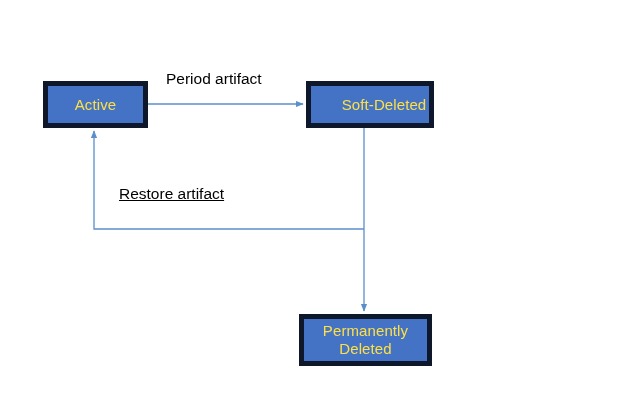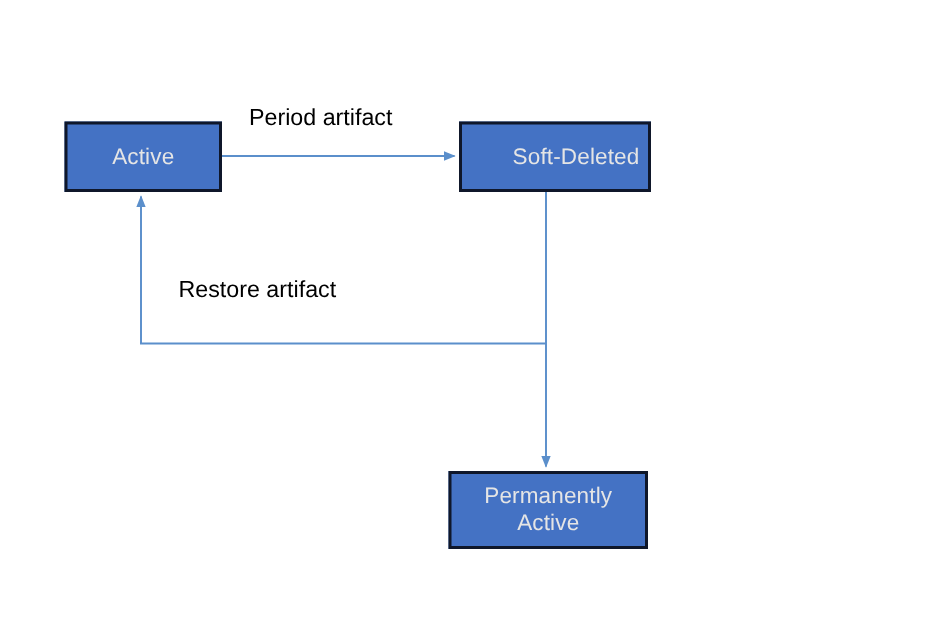--- a/index.html
+++ b/index.html
@@ -14,22 +14,22 @@
     position: relative;
     width: 624px;
     height: 414px;
     background: #ffffff;
     overflow: hidden;
   }
   .node {
     position: absolute;
     box-sizing: border-box;
     background: #4472C4;
-    border: 2px solid #0f172a;
-    color: #e5e5e5;
+    border: 5px solid #0f172a;
+    color: #fde047;
     display: flex;
     align-items: center;
     justify-content: center;
     text-align: center;
     line-height: 1.18;
     font-size: 15px;
     letter-spacing: 0.1px;
     white-space: pre-line;
   }
   #node-active {
@@ -58,20 +58,21 @@
     white-space: nowrap;
     line-height: 1.1;
   }
   #label-delete-artifact {
     left: 166px;
     top: 70px;
   }
   #label-restore-artifact {
     left: 119px;
     top: 185px;
+    text-decoration: underline;
   }
   #label-retention-period {
     left: 392px;
     top: 178px;
   }
   #edges {
     position: absolute;
     left: 0;
     top: 0;
     width: 624px;
@@ -107,21 +108,21 @@
   <div class="node" id="node-active">
     <span>Active</span>
   </div>
 
   <div class="node" id="node-soft-deleted">
     <span>Soft-Deleted</span>
   </div>
 
   <div class="node" id="node-permanently-deleted">
     <span>Permanently
-Active</span>
+Deleted</span>
   </div>
 
   <div class="edge-label" id="label-delete-artifact">Period artifact</div>
 
   <div class="edge-label" id="label-restore-artifact">Restore artifact</div>
 
 
 </div>
 
 </body></html>

